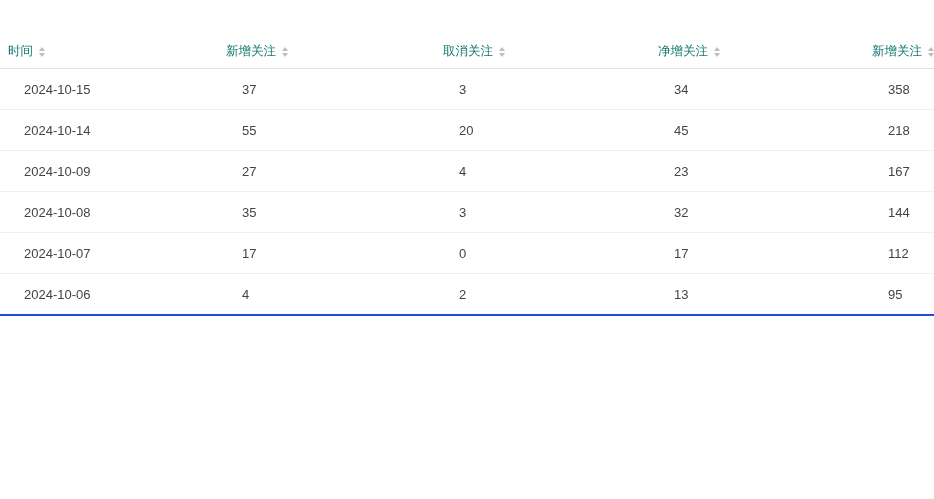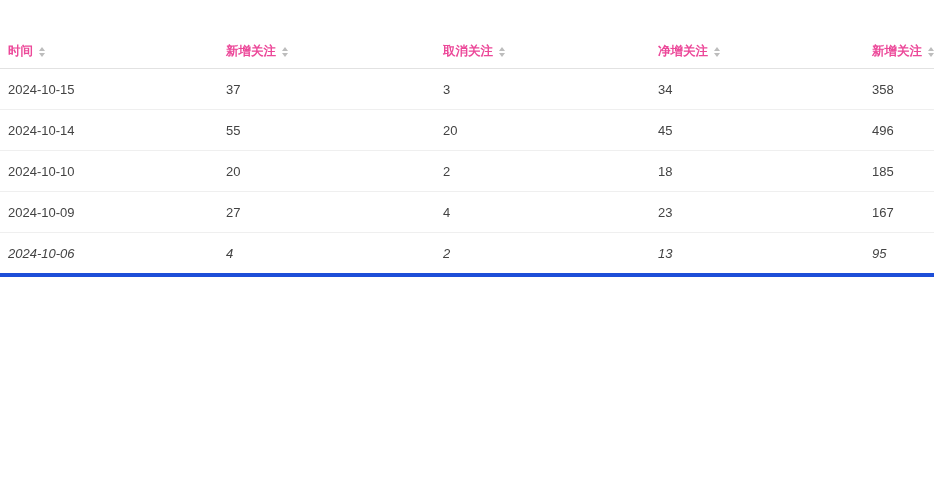--- a/index.html
+++ b/index.html
@@ -27,39 +27,38 @@
   col.c1 { width: 218px; }
   col.c2 { width: 217px; }
   col.c3 { width: 215px; }
   col.c4 { width: 214px; }
   col.c5 { width: 70px;  }
   thead th {
     height: 33px;
     padding: 0 8px;
     text-align: left;
     vertical-align: middle;
-    font-weight: 700;
+    font-weight: 400;
     font-size: 12.5px;
-    color: #ec4899;
+    color: #0f766e;
     border-bottom: 1px solid #e2e2e2;
     white-space: nowrap;
     cursor: pointer;
     user-select: none;
   }
   tbody td {
     height: 40px;
-    padding: 0 8px;
+    padding: 0 24px;
     vertical-align: middle;
     color: #434343;
     border-bottom: 1px solid #efefef;
     white-space: nowrap;
   }
   tbody tr:last-child td {
-    border-bottom: 4px solid #1d4ed8;
-    font-style: italic;
+    border-bottom: 2px solid #1d4ed8;
   }
   .th-inner {
     display: inline-flex;
     align-items: center;
   }
   .sorter {
     display: inline-flex;
     flex-direction: column;
     align-items: center;
     margin-left: 6px;
@@ -137,35 +136,42 @@
           <td>37</td>
           <td>3</td>
           <td>34</td>
           <td>358</td>
         </tr>
         <tr>
           <td>2024-10-14</td>
           <td>55</td>
           <td>20</td>
           <td>45</td>
-          <td>496</td>
-        </tr>
-        <tr>
-          <td>2024-10-10</td>
-          <td>20</td>
-          <td>2</td>
-          <td>18</td>
-          <td>185</td>
+          <td>218</td>
         </tr>
         <tr>
           <td>2024-10-09</td>
           <td>27</td>
           <td>4</td>
           <td>23</td>
           <td>167</td>
+        </tr>
+        <tr>
+          <td>2024-10-08</td>
+          <td>35</td>
+          <td>3</td>
+          <td>32</td>
+          <td>144</td>
+        </tr>
+        <tr>
+          <td>2024-10-07</td>
+          <td>17</td>
+          <td>0</td>
+          <td>17</td>
+          <td>112</td>
         </tr>
         <tr>
           <td>2024-10-06</td>
           <td>4</td>
           <td>2</td>
           <td>13</td>
           <td>95</td>
         </tr>
       </tbody>
   </table>

